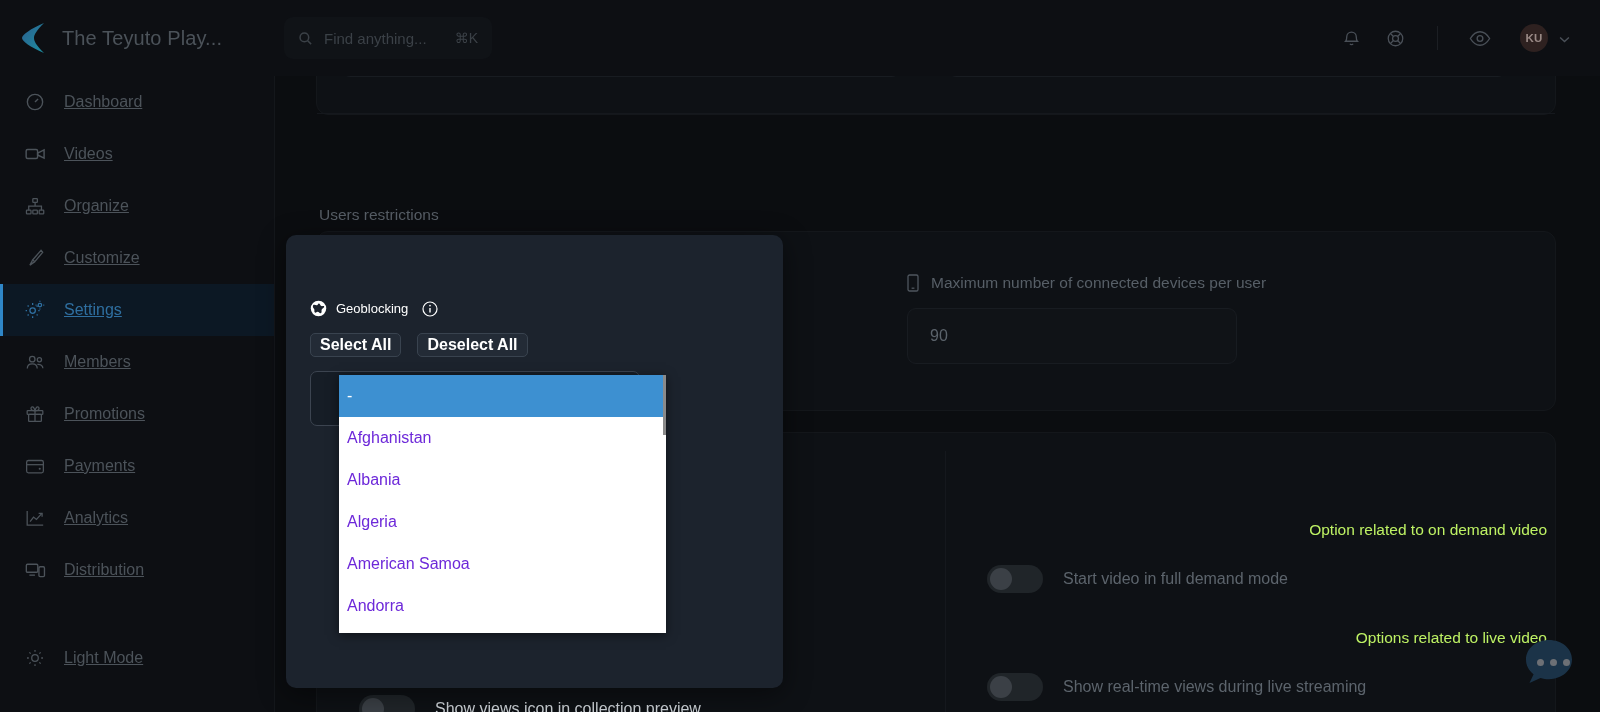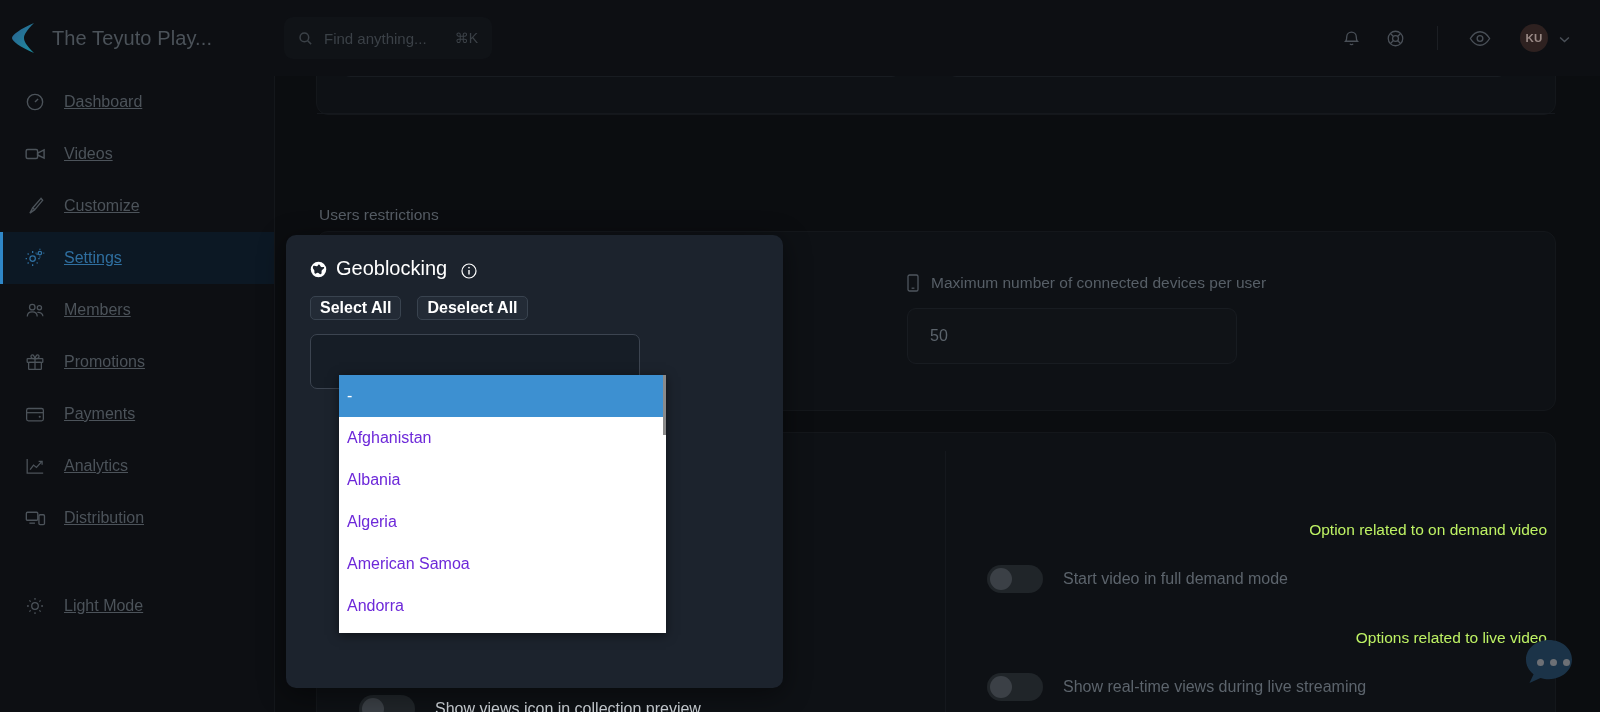--- a/index.html
+++ b/index.html
@@ -10,21 +10,21 @@
     overflow: hidden;
   }
   #app { position: relative; width: 1600px; height: 712px; background: #0b0d10; }
 
   
   .topbar {
     position: absolute; left: 0; top: 0; width: 1600px; height: 76px;
     background: #0d0f13; display: flex; align-items: center;
     z-index: 20;
   }
-  .brand { display: flex; align-items: center; width: 275px; padding-left: 10px; }
+  .brand { display: flex; align-items: center; width: 275px; padding-left: 20px; }
   .brand-logo { width: 26px; height: 34px; margin-right: 16px; flex: none; }
   .brand-title {
     font-size: 20px; color: #4b5259; letter-spacing: .1px; white-space: nowrap;
   }
   .search-box {
     margin-left: 9px; width: 208px; height: 42px; border-radius: 9px;
     background: #101317; display: flex; align-items: center; padding: 0 14px;
   }
   .search-icon { width: 15px; height: 15px; flex: none; margin-right: 11px; }
   .search-ph { font-size: 15px; color: #3b4147; flex: 1; white-space: nowrap; }
@@ -107,21 +107,21 @@
   .left-col { position: absolute; left: 42px; top: 88px; width: 560px; }
   .right-col { position: absolute; left: 670px; top: 88px; width: 560px; }
 
   
   .modal {
     position: absolute; left: 286px; top: 235px; width: 497px; height: 453px;
     background: #1c232d; border-radius: 10px; z-index: 40;
     box-shadow: 0 6px 28px rgba(0,0,0,.45);
   }
   .modal-inner { padding: 22px 24px 0 24px; }
-  .geo-head { display: flex; align-items: center; color: #fff; font-size: 20px; }
+  .geo-head { display: flex; align-items: center; color: #fff; font-size: 13px; margin-top: 43px; }
   .geo-head .globe { width: 17px; height: 17px; margin-right: 9px; flex: none; }
   .geo-head .info { width: 16px; height: 16px; margin-left: 14px; flex: none; }
   .geo-btns { display: flex; gap: 16px; margin-top: 16px; }
   .geo-btn {
     background: #232b36; border: 1px solid #39434f; border-radius: 5px;
     color: #fff; font-size: 16px; font-weight: 700; padding: 2px 9px; cursor: pointer;
     font-family: "Liberation Sans", sans-serif;
   }
   .geo-input {
     margin-top: 14px; width: 330px; height: 55px; border-radius: 7px;
@@ -230,20 +230,32 @@
     <div class="nav-item">
       <span class="ic">
         <svg viewBox="0 0 22 16" width="21" height="16" fill="none" stroke="#4c535a" stroke-width="1.5">
           <rect x="1.2" y="3.2" width="12" height="9.6" rx="1.6"></rect>
           <path d="M13.2 7 L20 3.6 V12.4 L13.2 9 Z"></path>
         </svg>
       </span>
       <span>Videos</span>
     </div>
 
+    <div class="nav-item">
+      <span class="ic">
+        <svg viewBox="0 0 22 20" width="20" height="19" fill="none" stroke="#4c535a" stroke-width="1.4">
+          <rect x="8.6" y="1.4" width="5" height="4" rx=".7"></rect>
+          <rect x="1.6" y="14" width="5" height="4" rx=".7"></rect>
+          <rect x="8.6" y="14" width="5" height="4" rx=".7"></rect>
+          <rect x="15.6" y="14" width="5" height="4" rx=".7"></rect>
+          <path d="M11.1 5.4 V9.6 M4.1 14 V9.6 H18.1 V14"></path>
+        </svg>
+      </span>
+      <span>Organize</span>
+    </div>
 
     <div class="nav-item">
       <span class="ic">
         <svg viewBox="0 0 22 22" width="20" height="20" fill="none" stroke="#4c535a" stroke-width="1.5">
           <path d="M17.6 2.6 L8.4 13.2 L10.8 15 L19.4 4.8 Z"></path>
           <path d="M8.4 13.2 L5.4 18.8 L10.8 15"></path>
         </svg>
       </span>
       <span>Customize</span>
     </div>
@@ -351,21 +363,21 @@
         <span style="width:14px;height:18px;margin-right:10px;flex:none;">
           <svg viewBox="0 0 12 18" width="12" height="18" fill="none" stroke="#4f565e" stroke-width="1.3">
             <rect x="1" y="1" width="10" height="16" rx="1.6"></rect>
               <path d="M4.6 14.2 H7.4"></path>
           </svg>
         </span>
         <span style="color:#575f67;font-size:15.5px;white-space:nowrap;">Maximum number of connected devices per user</span>
       </div>
       <div style="position:absolute;left:590px;top:76px;width:330px;height:56px;border-radius:9px;
                   background:#101317;border:1px solid #181c21;display:flex;align-items:center;padding:0 22px;
-                  color:#5b636b;font-size:16px;">50</div>
+                  color:#5b636b;font-size:16px;">90</div>
     </div>
 
     <div class="settings-card">
       <div class="col-split"></div>
 
       <div class="left-col">
         <div class="toggle-row" style="margin-top:0px;">
           <span class="toggle">
             <span class="knob"></span>
           </span>

